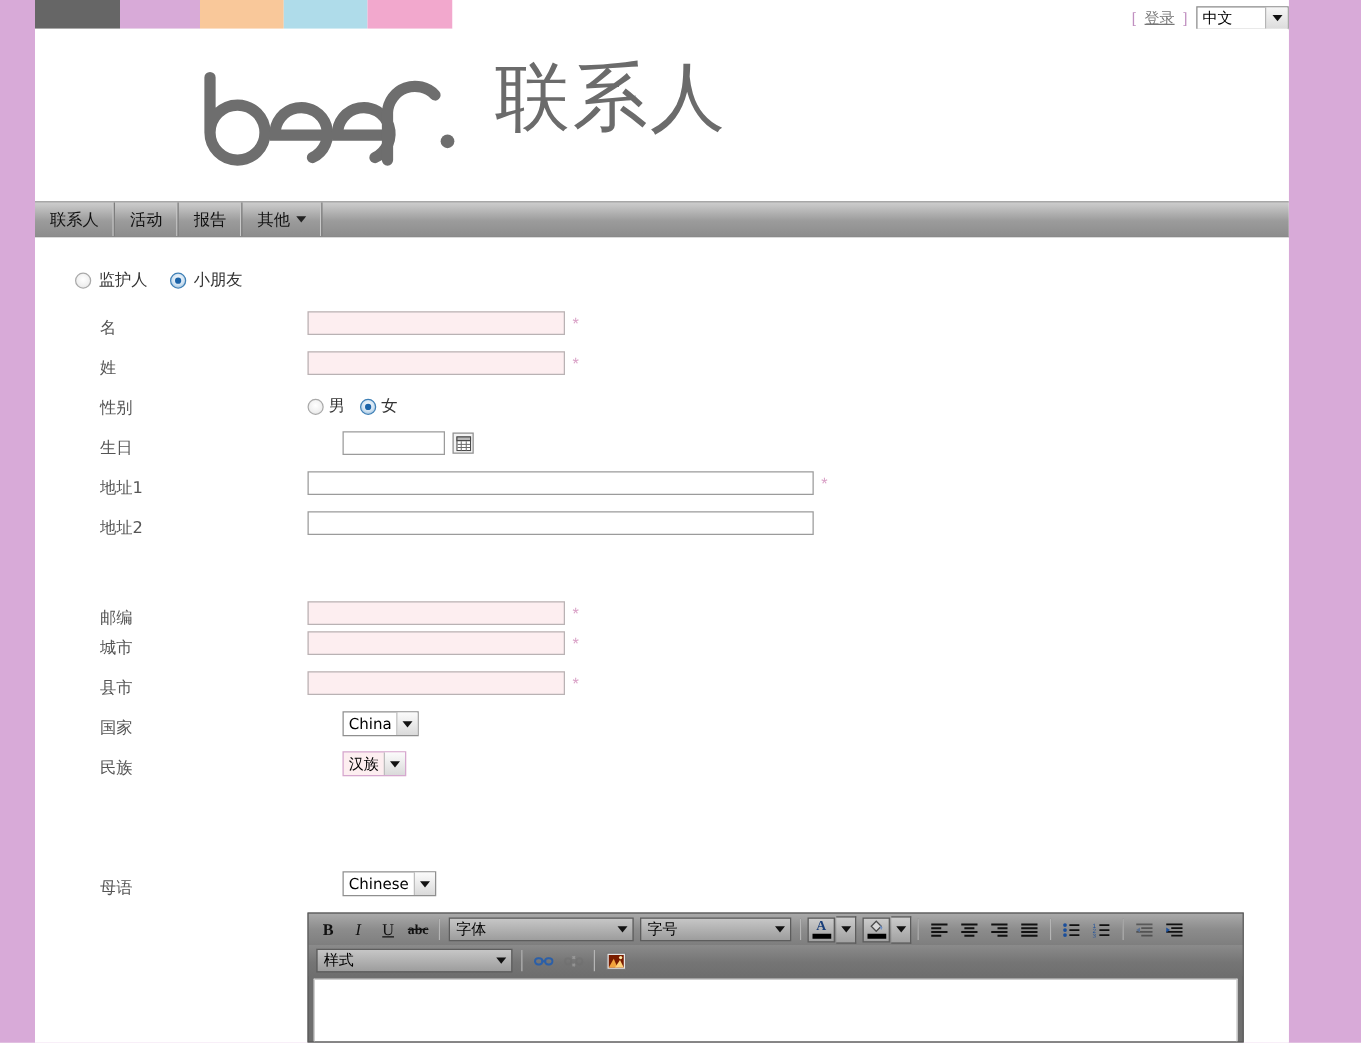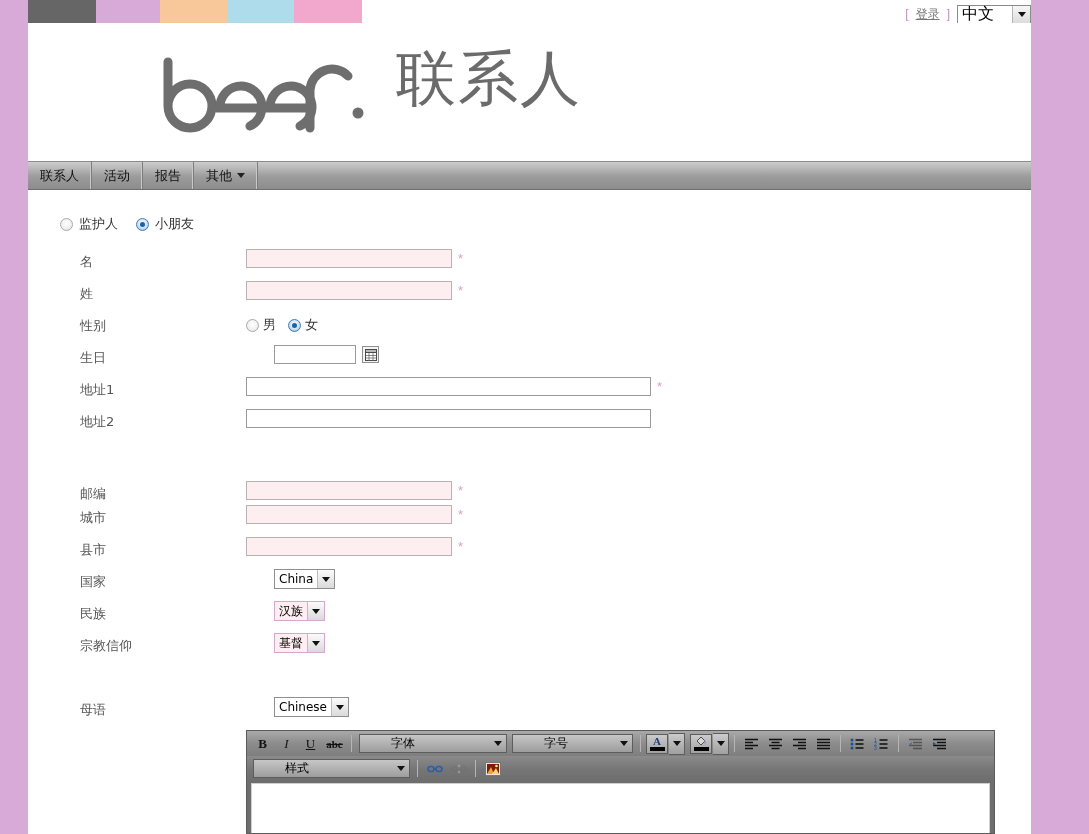--- a/index.html
+++ b/index.html
@@ -70,21 +70,21 @@
     background: #fff;
     height: 19px;
     width: 74px;
     box-sizing: border-box;
   }
   .langsel .val {
     flex: 1;
     padding: 0 4px;
     display: flex;
     align-items: center;
-    font-size: 16px;
+    font-size: 12px;
     color: #000;
   }
   .langsel .arrowbox {
     width: 17px;
     border-left: 1px solid #b5b5b5;
     background: linear-gradient(#f6f6f6, #dcdcdc);
     display: flex;
     align-items: center;
     justify-content: center;
   }
@@ -339,27 +339,26 @@
     display: inline-flex;
     align-items: stretch;
     border: 1px solid #5d5d5d;
     background: linear-gradient(#c6c6c6, #9d9d9d);
     margin: 0 2px;
     cursor: pointer;
   }
   .tsel .v {
     display: flex;
     align-items: center;
-    padding: 0 15px;
+    padding: 0 5px;
     font-size: 12px;
     font-family: "DejaVu Sans", sans-serif;
     color: #000;
     white-space: nowrap;
     flex: 1;
-    margin-left: 16px;
   }
   .tsel .ar {
     width: 16px;
     display: flex;
     align-items: center;
     justify-content: center;
   }
   .colorbtn {
     width: 22px; height: 20px;
     border: 1px solid #5d5d5d;
@@ -570,31 +569,20 @@
       <div class="fctl" style="left:246px">
         <span class="sel req">
           <span class="v">汉族</span>
           <span class="ar">
               <i class="caret"></i>
             </span>
         </span>
       </div>
     </div>
 
-    <div class="frow" style="top:441px">
-      <div class="flabel">宗教信仰</div>
-      <div class="fctl" style="left:246px">
-        <span class="sel req">
-          <span class="v">基督</span>
-          <span class="ar">
-              <i class="caret"></i>
-            </span>
-        </span>
-      </div>
-    </div>
 
 
     <div class="frow" style="top:505px">
       <div class="flabel">母语</div>
       <div class="fctl" style="left:246px">
         <span class="sel">
           <span class="v">Chinese</span>
           <span class="ar">
               <i class="caret"></i>
             </span>

